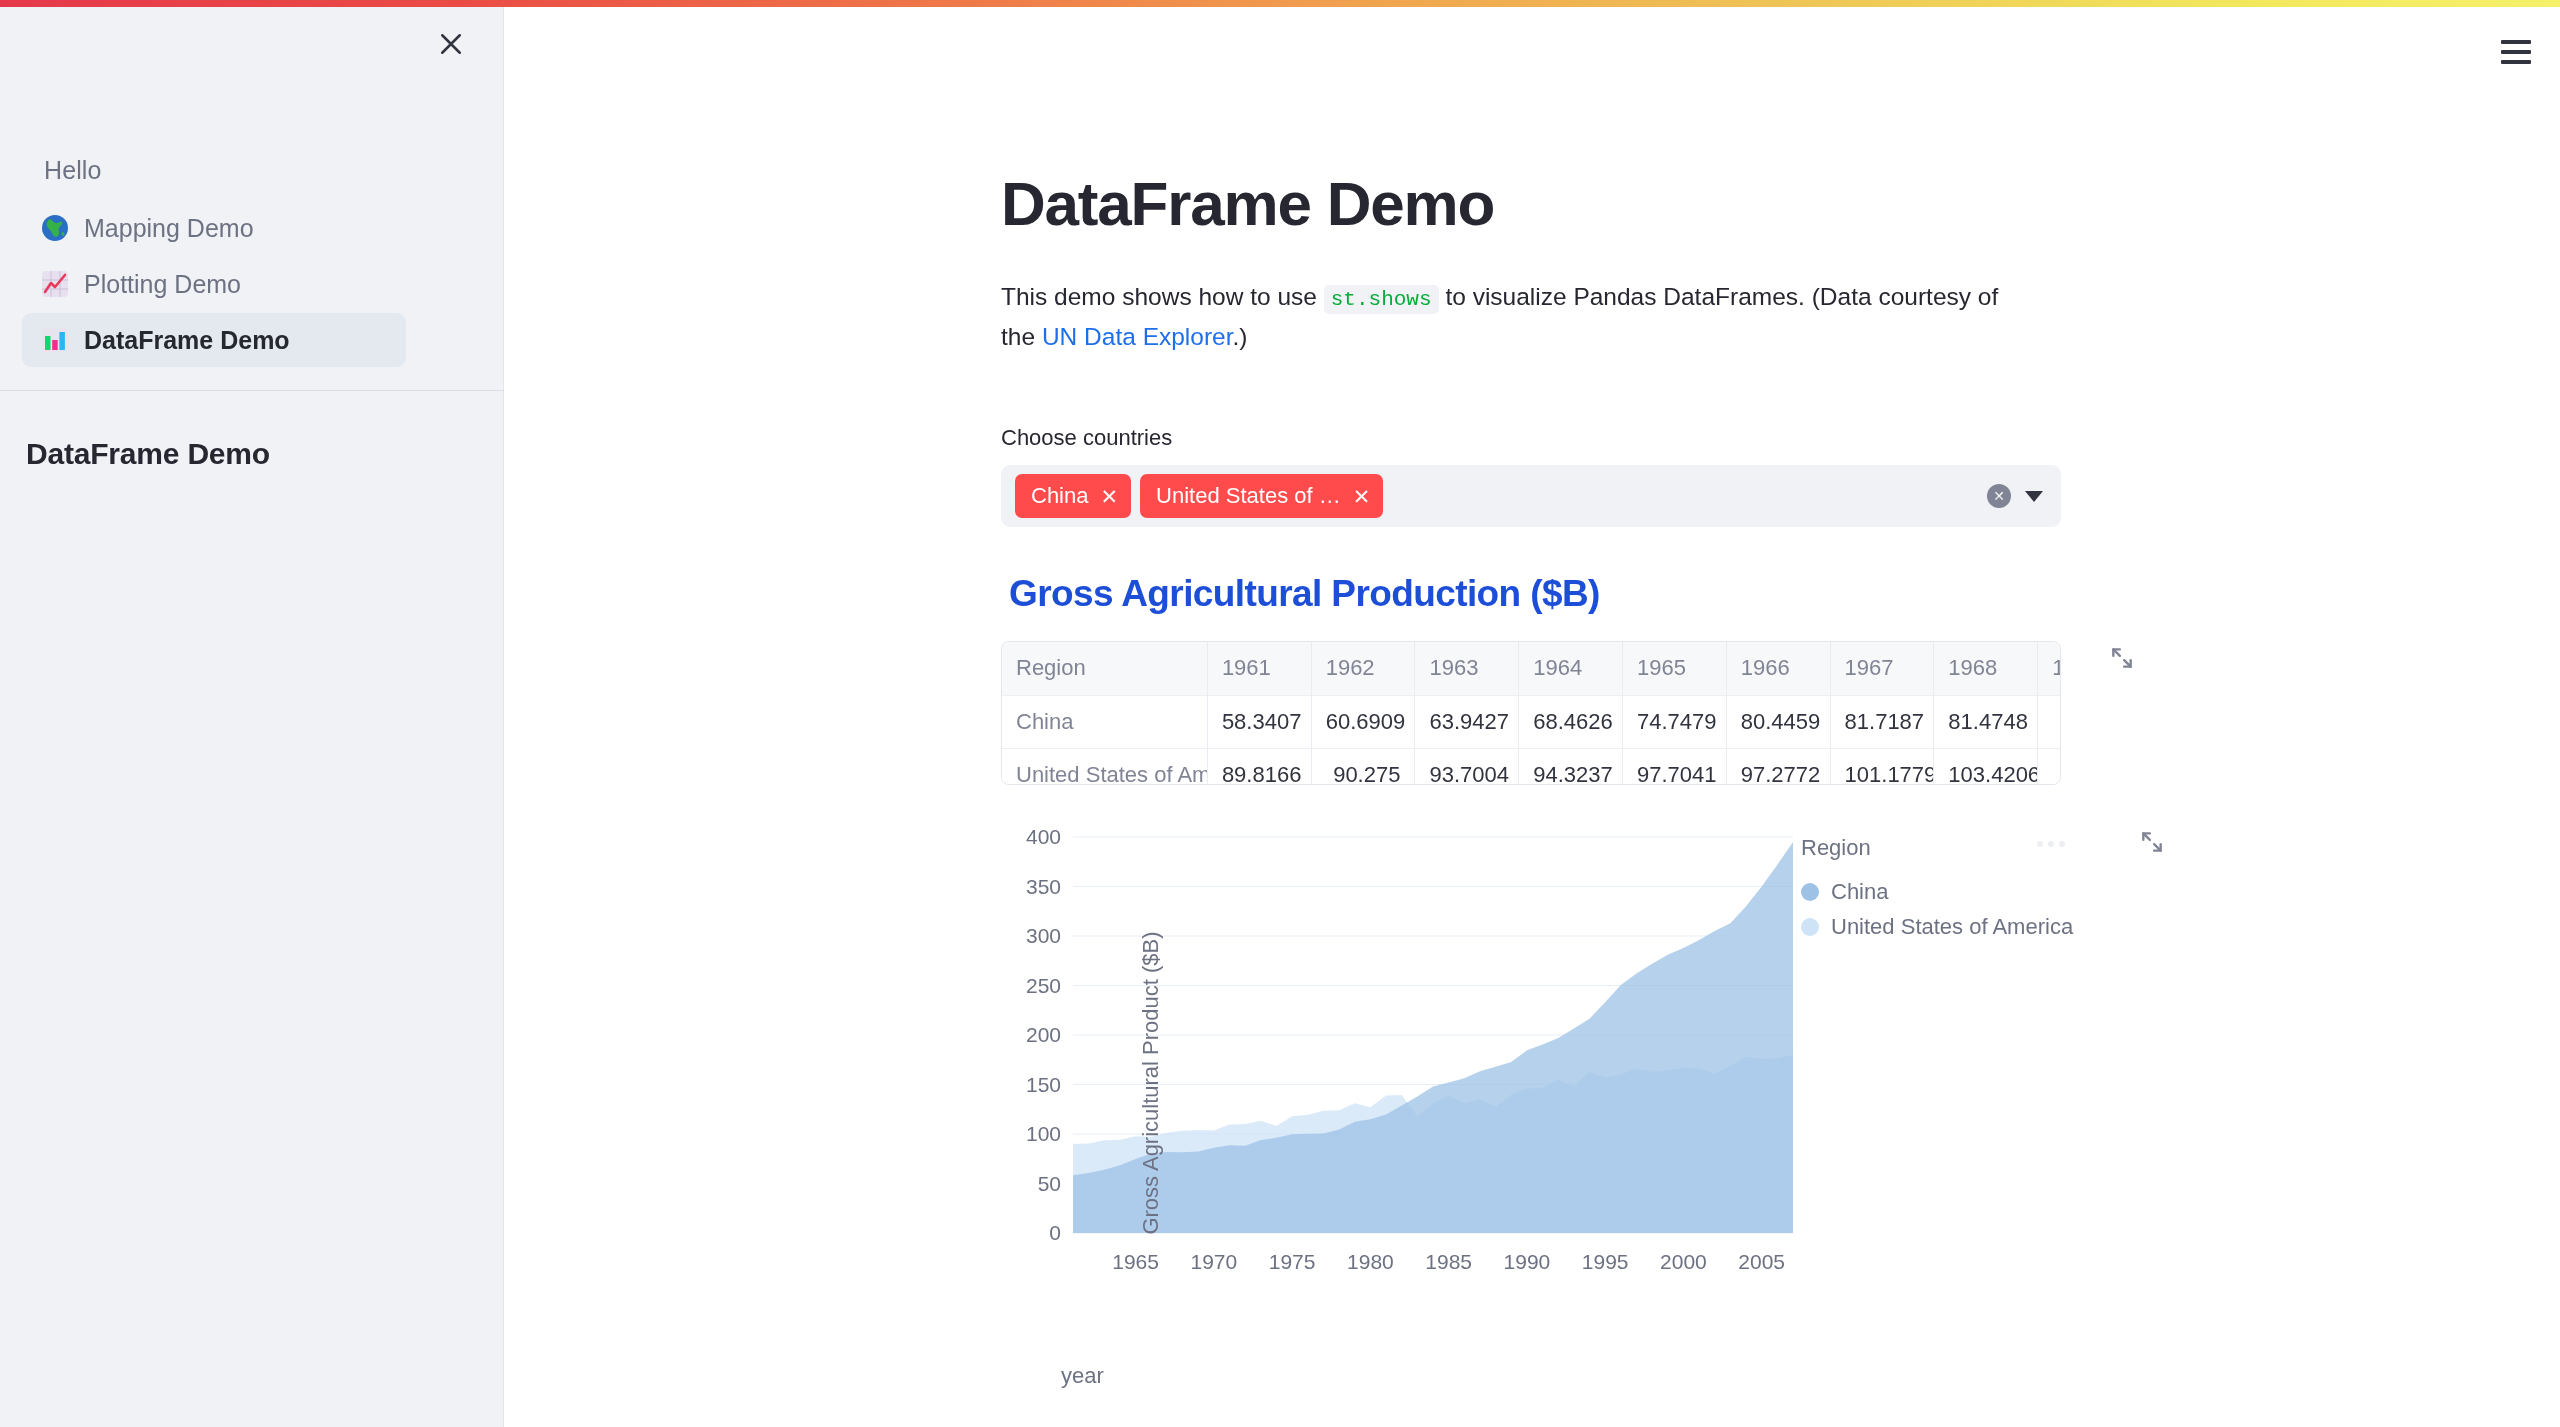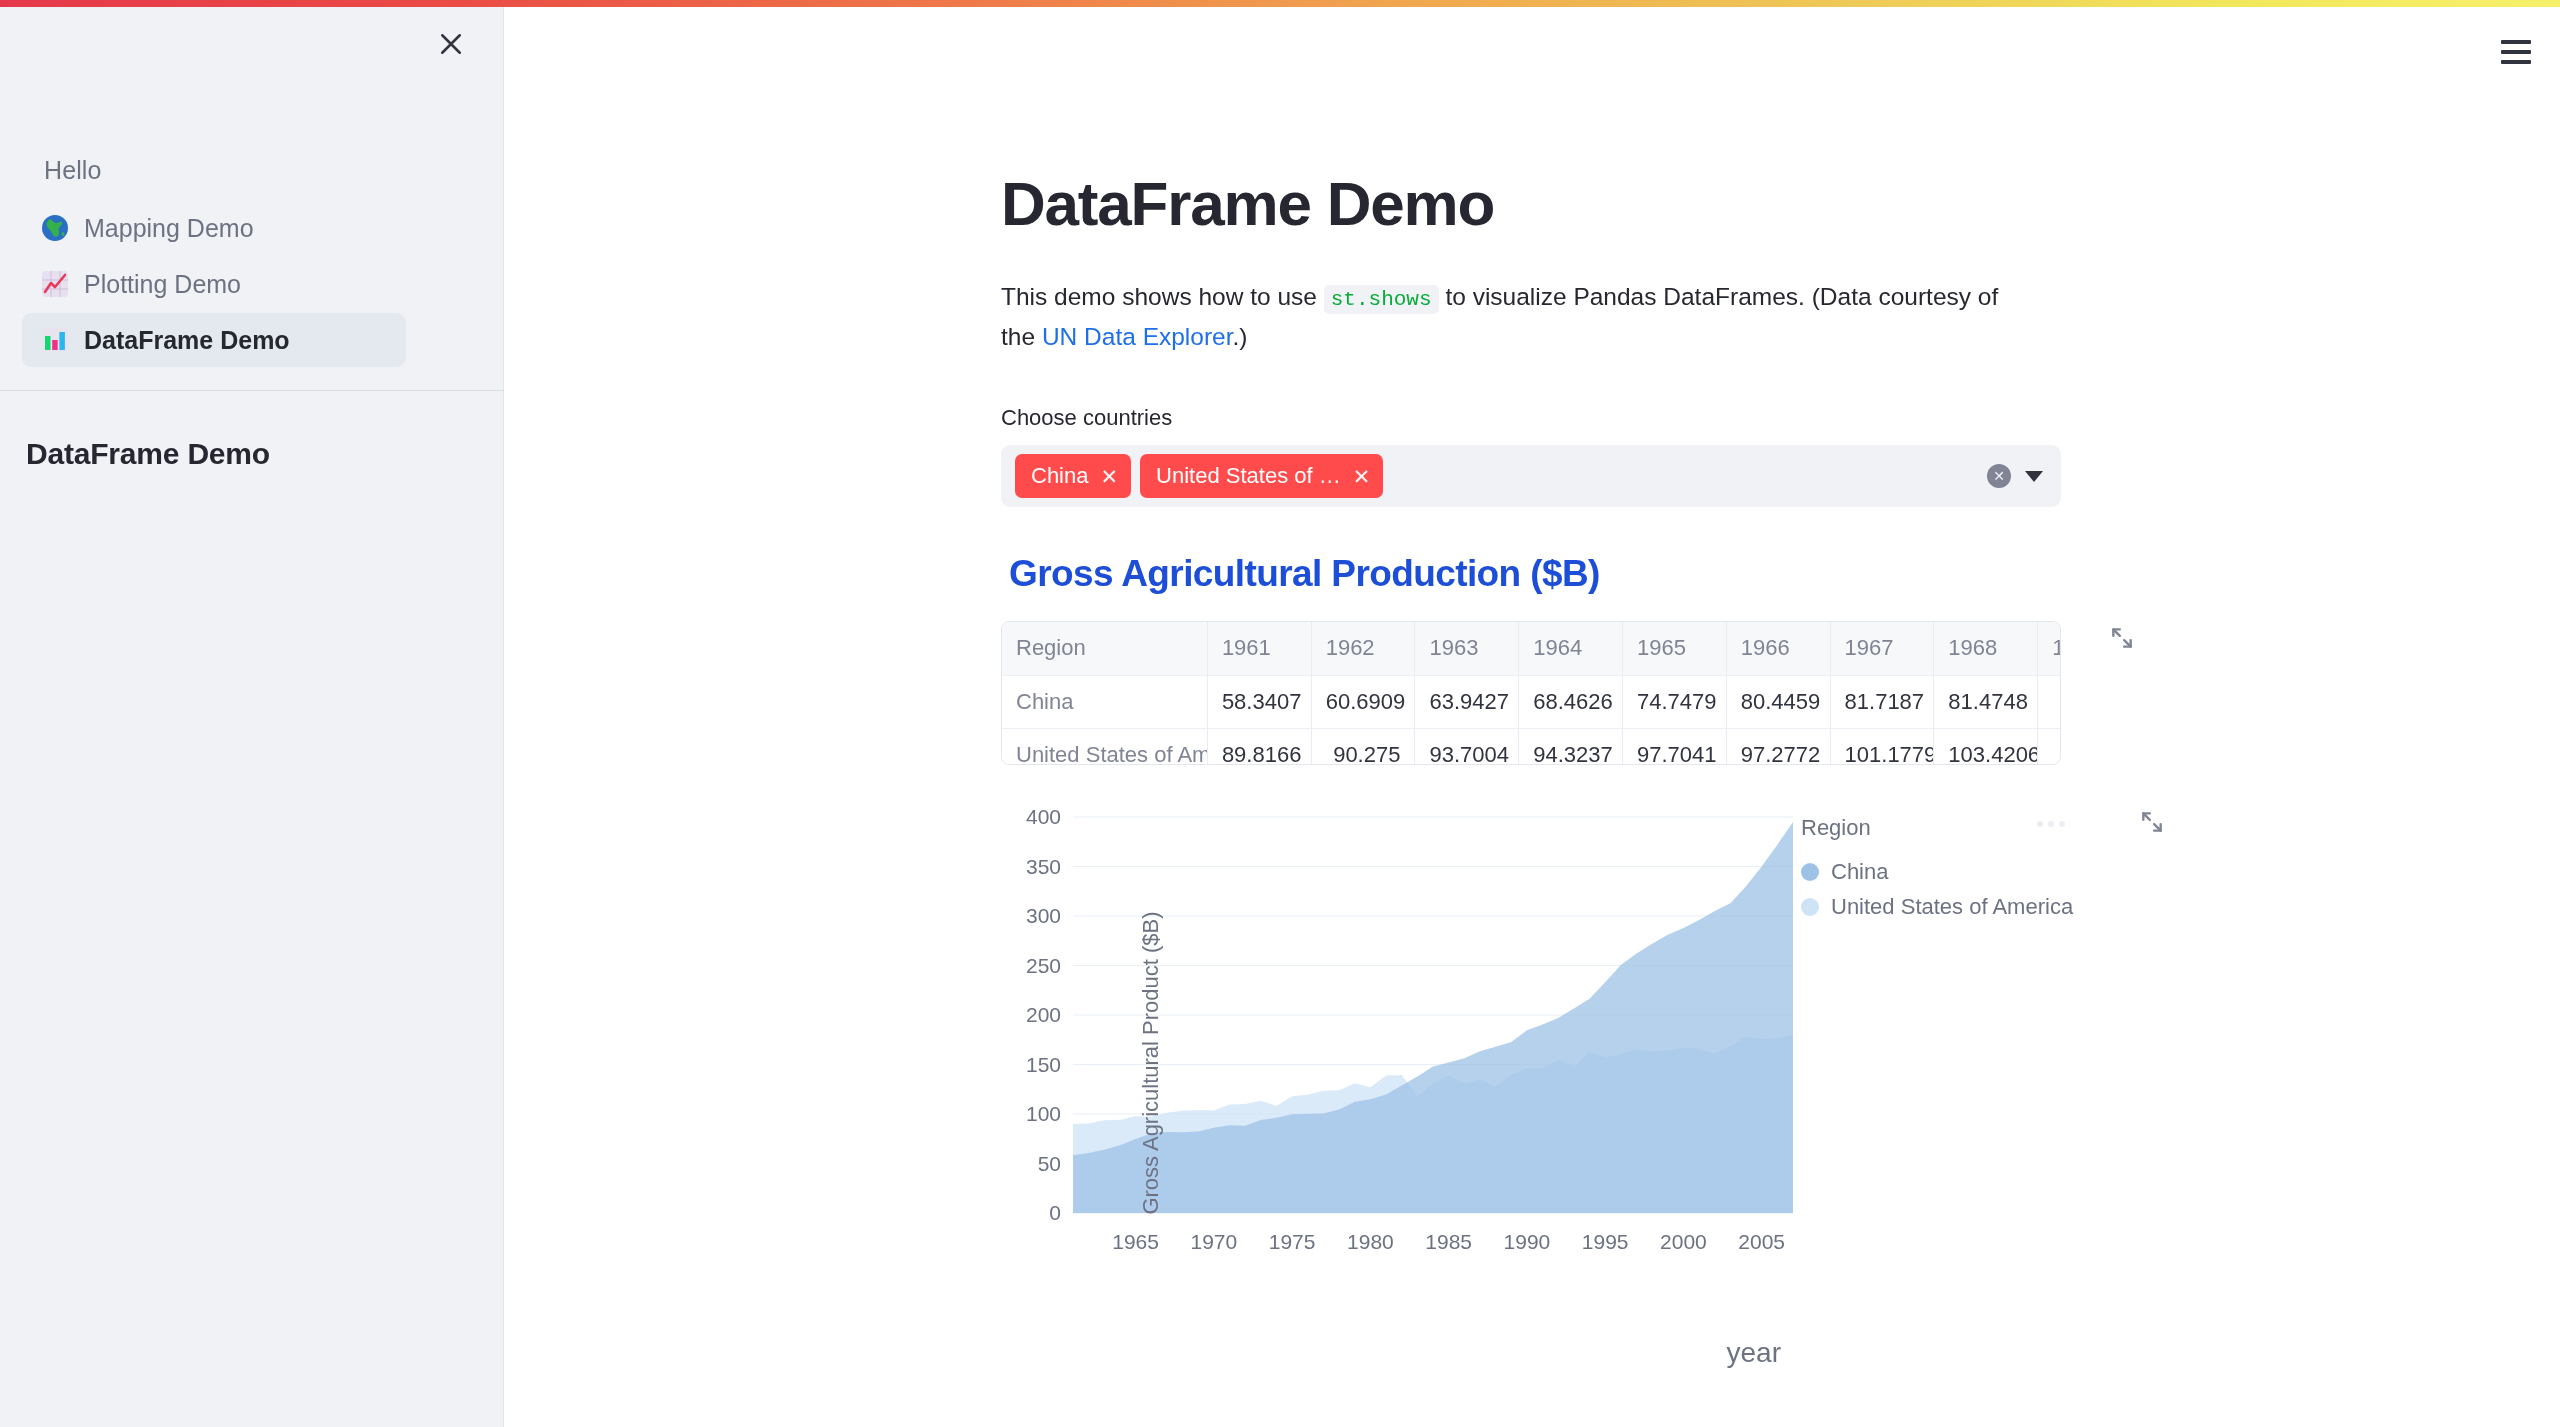--- a/index.html
+++ b/index.html
@@ -145,21 +145,21 @@
     white-space: nowrap;
   }
   .link {
     color: #1f6feb;
     text-underline-offset: 3px;
     cursor: pointer;
   }
 
   
   .field-label {
-    margin-top: 48px;
+    margin-top: 68px;
     font-size: 22px;
     color: #262730;
   }
   .multiselect {
     margin-top: 14px;
     position: relative;
     width: 1060px;
     min-height: 62px;
     background: #f0f2f6;
     border-radius: 9px;
@@ -324,24 +324,24 @@
     transform: translateY(-50%) rotate(-90deg);
     transform-origin: center;
     font-size: 22px;
     color: #6d7283;
     white-space: nowrap;
   }
   .axis-x-title {
     position: absolute;
     left: 0; right: 0;
     bottom: -46px;
-    text-align: right;
+    text-align: left;
     width: 720px;
     margin-left: 60px;
-    font-size: 28px;
+    font-size: 22px;
     color: #6d7283;
   }
   svg.plot { display: block; }
   .tick-label { font-size: 21px; fill: #6d7283; font-family: "Liberation Sans", sans-serif; }
 </style>
 </head>
 <body>
 
 <div id="app">
 

